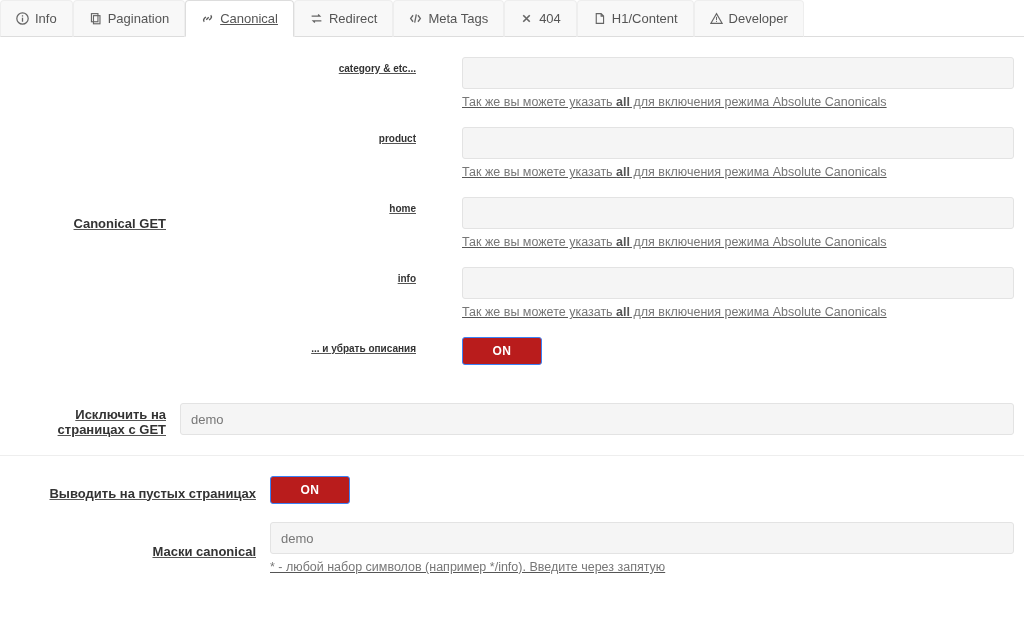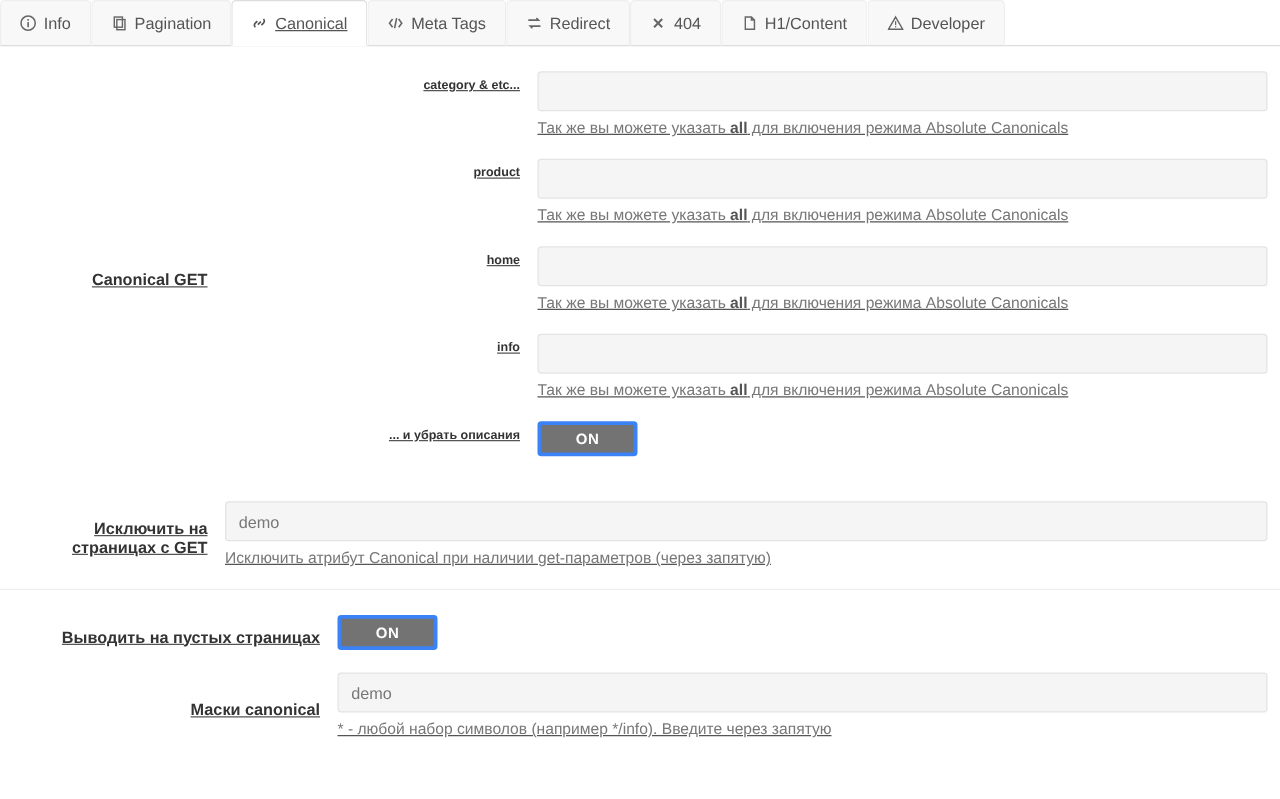--- a/index.html
+++ b/index.html
@@ -87,20 +87,21 @@
     min-width: 250px;
     text-align: right;
     font-weight: 700;
     color: #333;
     padding-right: 14px;
     padding-top: 6px;
     font-size: 10px;
   }
   .subrow .subcontrol {
     flex: 1;
+    margin-left: 32px;
   }
 
   .input-demo {
     width: 100%;
     height: 32px;
     border: 1px solid #e3e3e3;
     background: #f5f5f5;
     border-radius: 3px;
     padding: 0 10px;
     color: #777;
@@ -115,28 +116,28 @@
   }
   .help-text b { font-weight: 700; color: #555; }
 
   
   .toggle {
     display: inline-flex;
     align-items: center;
     justify-content: center;
     width: 80px;
     height: 28px;
-    background: #737373;
+    background: #b91c1c;
     color: #fff;
     font-weight: 600;
     border-radius: 3px;
     font-size: 12px;
     letter-spacing: .5px;
     cursor: pointer;
-    border: 3px solid #3b82f6;
+    border: 1px solid #3b82f6;
   }
 
   
   .row.wide .left-label { width: 260px; min-width: 260px; }
 </style>
 </head>
 <body>
 
 <ul class="nav-tabs">
   <li>
@@ -169,34 +170,34 @@
             <path d="M6.5 9.5 L9.5 6.5 M4 12a3 3 0 0 1 0-4l2-2 M12 4a3 3 0 0 1 0 4l-2 2"></path>
           </svg>
     </span>
     <span>Canonical</span>
   </a>
     </li>
   <li>
       <a>
     <span class="tab-icon">
       <svg viewBox="0 0 16 16" fill="none" stroke="#666" stroke-width="1.6">
+            <path d="M2 5h10l-2-2 M14 11H4l2 2"></path>
+          </svg>
+    </span>
+    <span>Redirect</span>
+  </a>
+    </li>
+  <li>
+      <a>
+    <span class="tab-icon">
+      <svg viewBox="0 0 16 16" fill="none" stroke="#666" stroke-width="1.6">
             <path d="M5 4 L2 8 L5 12 M11 4 L14 8 L11 12 M9 3 L7 13"></path>
           </svg>
     </span>
     <span>Meta Tags</span>
-  </a>
-    </li>
-  <li>
-      <a>
-    <span class="tab-icon">
-      <svg viewBox="0 0 16 16" fill="none" stroke="#666" stroke-width="1.6">
-            <path d="M2 5h10l-2-2 M14 11H4l2 2"></path>
-          </svg>
-    </span>
-    <span>Redirect</span>
   </a>
     </li>
   <li>
       <a>
     <span class="tab-icon">
       <svg viewBox="0 0 16 16" stroke="#666" stroke-width="2">
             <path d="M4 4l8 8M12 4l-8 8"></path>
           </svg>
     </span>
     <span>404</span>
@@ -280,21 +281,20 @@
 
     </div>
   </div>
 
   <div class="row">
     <div class="left-label">
       <span>Исключить на</span><br><span>страницах с GET</span>
     </div>
     <div class="right">
       <input class="input-demo" value="demo" style="">
-      <div class="help-text">Исключить атрибут Canonical при наличии get-параметров (через запятую)</div>
     </div>
   </div>
 </div>
 
 <div class="form-section section-sep">
   <div class="row wide">
     <div class="left-label">Выводить на пустых страницах</div>
     <div class="right">
       <div class="toggle">ON</div>
     </div>

